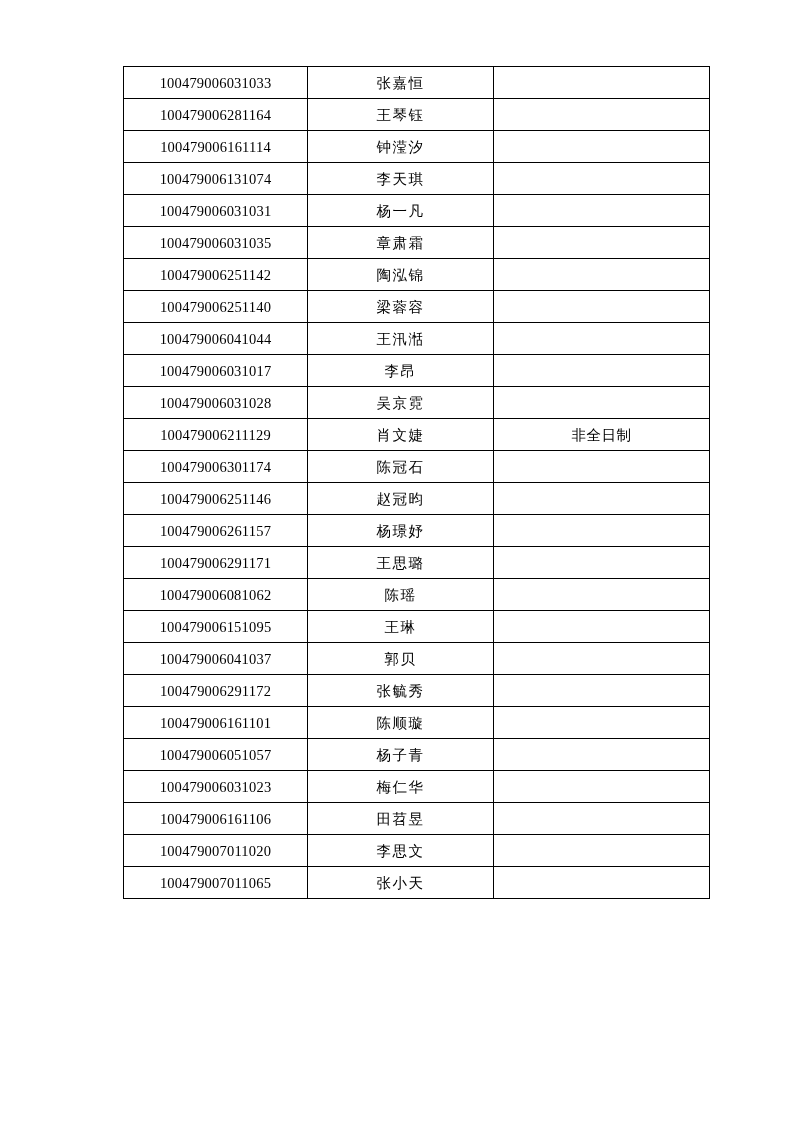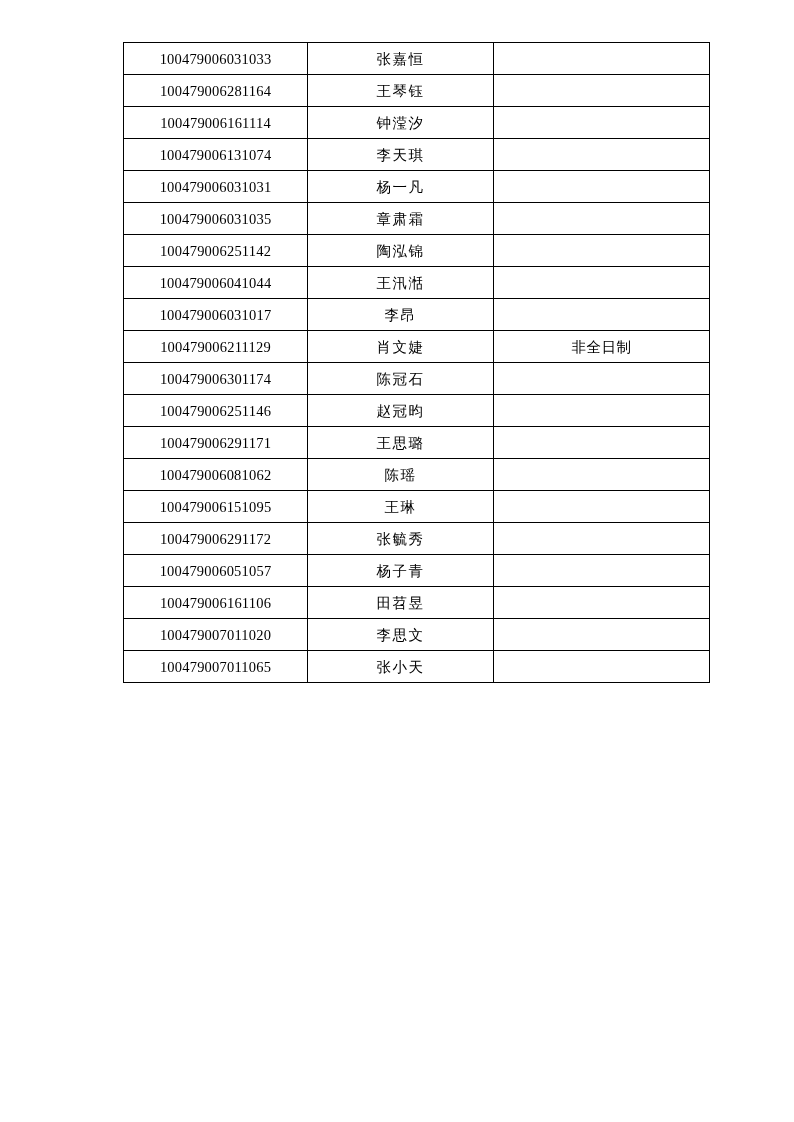--- a/index.html
+++ b/index.html
@@ -25,20 +25,21 @@
   .table-wrap {
     position: absolute;
     left: 123px;
     top: 42px;
     width: 586px;
   }
   table.roster {
     border-collapse: collapse;
     table-layout: fixed;
     width: 586px;
+    margin-top: 24px;
   }
   table.roster td {
     border: 1px solid #000000;
     height: 31px;
     padding: 0 2px;
     font-size: 14.5px;
     line-height: 30px;
     text-align: center;
     vertical-align: middle;
     overflow: hidden;
@@ -105,67 +106,97 @@
             <td class="id-cell">100479006031035</td>
             <td class="name-cell">章肃霜</td>
             <td class="note-cell"></td>
           </tr>
           <tr>
             <td class="id-cell">100479006251142</td>
             <td class="name-cell">陶泓锦</td>
             <td class="note-cell"></td>
           </tr>
           <tr>
+            <td class="id-cell">100479006251140</td>
+            <td class="name-cell">梁蓉容</td>
+            <td class="note-cell"></td>
+          </tr>
+          <tr>
             <td class="id-cell">100479006041044</td>
             <td class="name-cell">王汛湉</td>
             <td class="note-cell"></td>
           </tr>
           <tr>
             <td class="id-cell">100479006031017</td>
             <td class="name-cell">李昂</td>
+            <td class="note-cell"></td>
+          </tr>
+          <tr>
+            <td class="id-cell">100479006031028</td>
+            <td class="name-cell">吴京霓</td>
             <td class="note-cell"></td>
           </tr>
           <tr>
             <td class="id-cell">100479006211129</td>
             <td class="name-cell">肖文婕</td>
             <td class="note-cell">非全日制</td>
           </tr>
           <tr>
             <td class="id-cell">100479006301174</td>
             <td class="name-cell">陈冠石</td>
             <td class="note-cell"></td>
           </tr>
           <tr>
             <td class="id-cell">100479006251146</td>
             <td class="name-cell">赵冠昀</td>
             <td class="note-cell"></td>
           </tr>
           <tr>
+            <td class="id-cell">100479006261157</td>
+            <td class="name-cell">杨璟妤</td>
+            <td class="note-cell"></td>
+          </tr>
+          <tr>
             <td class="id-cell">100479006291171</td>
             <td class="name-cell">王思璐</td>
             <td class="note-cell"></td>
           </tr>
           <tr>
             <td class="id-cell">100479006081062</td>
             <td class="name-cell">陈瑶</td>
             <td class="note-cell"></td>
           </tr>
           <tr>
             <td class="id-cell">100479006151095</td>
             <td class="name-cell">王琳</td>
             <td class="note-cell"></td>
           </tr>
           <tr>
+            <td class="id-cell">100479006041037</td>
+            <td class="name-cell">郭贝</td>
+            <td class="note-cell"></td>
+          </tr>
+          <tr>
             <td class="id-cell">100479006291172</td>
             <td class="name-cell">张毓秀</td>
             <td class="note-cell"></td>
           </tr>
           <tr>
+            <td class="id-cell">100479006161101</td>
+            <td class="name-cell">陈顺璇</td>
+            <td class="note-cell"></td>
+          </tr>
+          <tr>
             <td class="id-cell">100479006051057</td>
             <td class="name-cell">杨子青</td>
+            <td class="note-cell"></td>
+          </tr>
+          <tr>
+            <td class="id-cell">100479006031023</td>
+            <td class="name-cell">梅仁华</td>
             <td class="note-cell"></td>
           </tr>
           <tr>
             <td class="id-cell">100479006161106</td>
             <td class="name-cell">田苕昱</td>
             <td class="note-cell"></td>
           </tr>
           <tr>
             <td class="id-cell">100479007011020</td>
             <td class="name-cell">李思文</td>

